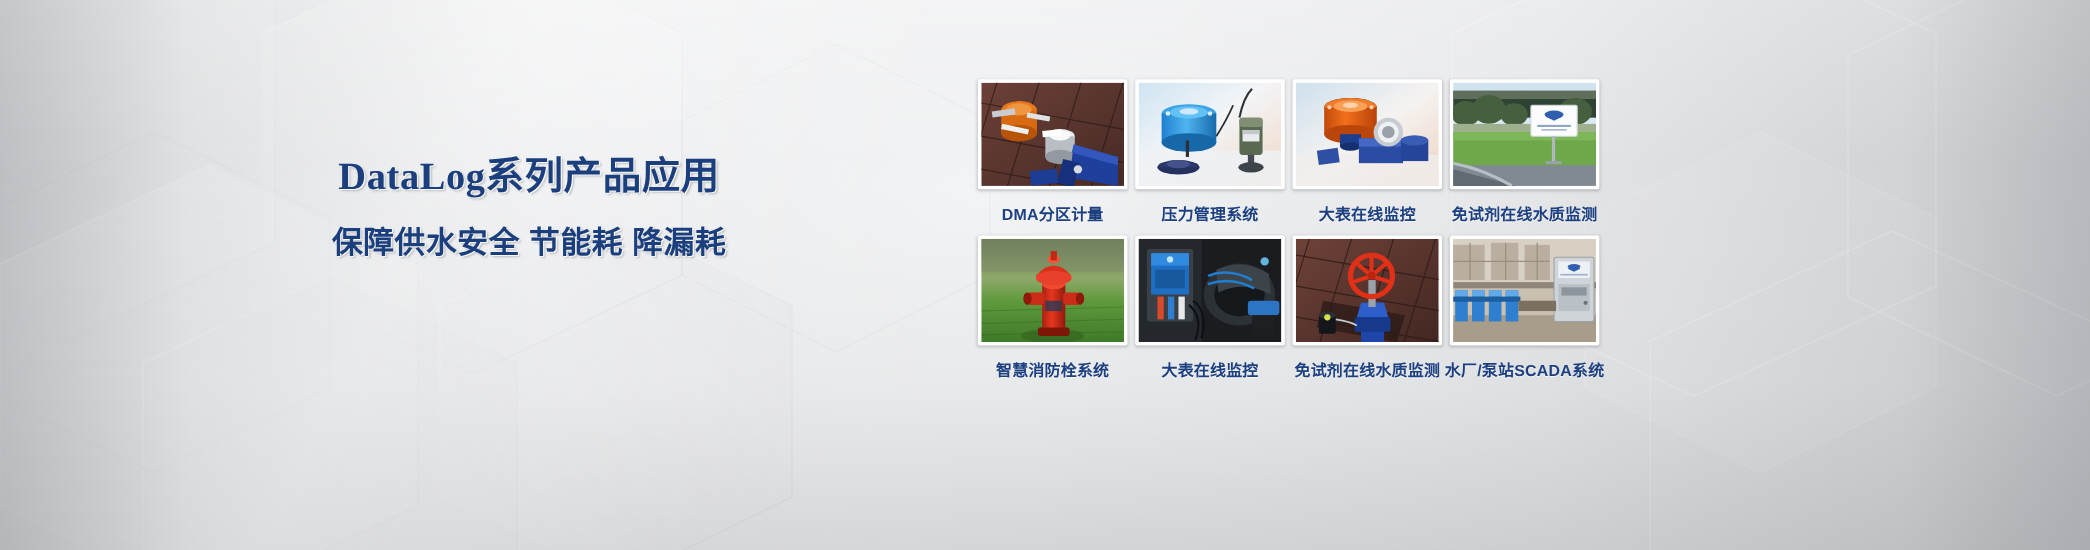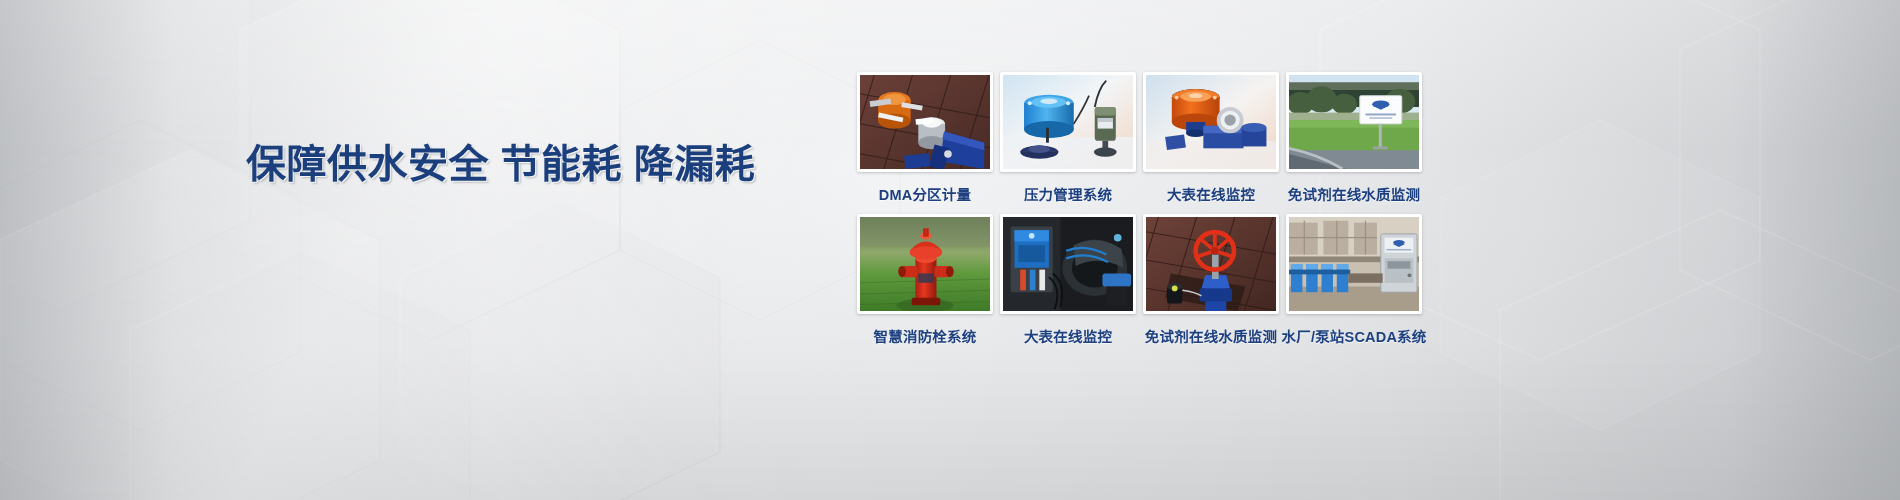--- a/index.html
+++ b/index.html
@@ -78,29 +78,29 @@
     text-shadow:
       1px 1px 0 rgba(255,255,255,0.85),
       2px 2px 2px rgba(90,95,105,0.35);
   }
   .headline-line.l1 {
     font-size: 35px;
     line-height: 1.2;
     margin-bottom: 22px;
   }
   .headline-line.l2 {
-    font-size: 40px;
+    font-size: 28px;
     line-height: 1.2;
     font-family: "Liberation Sans", "DejaVu Sans", sans-serif;
   }
 
   
   .grid {
     position: absolute;
-    left: 855px;
+    left: 887px;
     top: 72px;
     display: grid;
     grid-template-columns: repeat(4, 140px);
     grid-template-rows: repeat(2, auto);
     column-gap: 3px;
     row-gap: 10px;
   }
   .card {
     width: 140px;
     display: flex;
@@ -177,20 +177,21 @@
         <polygon points="140,120 300,198 300,352 140,430 -20,352 -20,198"></polygon>
         <polygon points="760,40 900,110 900,250 760,320 620,250 620,110"></polygon>
       </g>
     </svg>
   </div>
 
   <div class="bg-sheen"></div>
   <div class="bg-vignette"></div>
 
   <div class="headline">
+    <div class="headline-line l1">DataLog系列产品应用</div>
     <div class="headline-line l2">保障供水安全 节能耗 降漏耗</div>
   </div>
 
   <div class="grid">
 
     <div class="card">
       <div class="thumb">
         <div class="thumb-inner">
           <svg viewBox="0 0 136 100" preserveAspectRatio="none" xmlns="http://www.w3.org/2000/svg">
             <defs>

